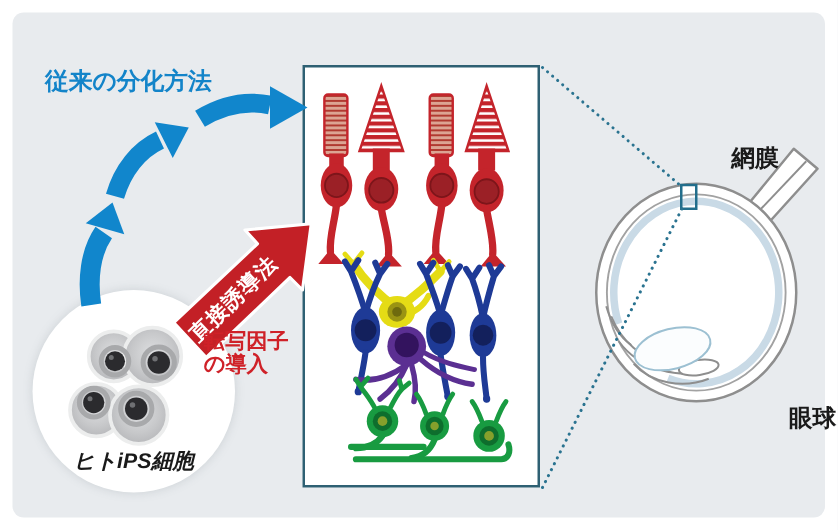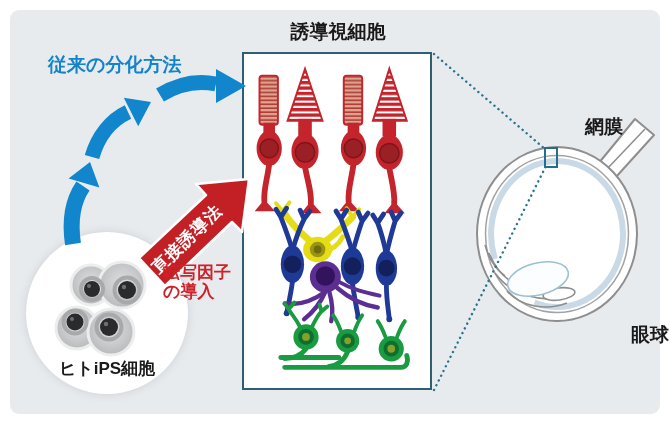--- a/index.html
+++ b/index.html
@@ -213,30 +213,29 @@
     <polygon points="139,258 206,195 196,184 249,179 242,232 232,222 165,286" fill="#c32026" stroke="#ffffff" stroke-width="2.5" stroke-linejoin="round"></polygon>
   </svg>
 
   <svg class="overlay" width="670" height="424" viewBox="0 0 670 424">
     <g stroke="#2a7390" stroke-width="2.4" stroke-linecap="round" fill="none" stroke-dasharray="0.1 5.2">
       <path d="M 434,54 L 545,149"></path>
       <path d="M 434,390 L 546,166"></path>
     </g>
   </svg>
 
-  <div class="lbl lbl-blue" style="left:48px;top:52px;">従来の分化方法</div>
-
-  <div class="lbl lbl-title" style="left:338px;top:19px;">誘導視細胞</div>
+  <div class="lbl lbl-blue" style="left:36px;top:52px;">従来の分化方法</div>
+
 
   <div class="ribbon-text" style="left:187px;top:239px;">直接誘導法</div>
 
   <div class="red-note" style="left:163px;top:263px;">
     <div>転写因子</div>
     <div>の導入</div>
   </div>
 
-  <div class="lbl lbl-ips" style="left:107px;top:357px;">ヒトiPS細胞</div>
+  <div class="lbl lbl-ips" style="left:107px;top:357px;font-style:italic;">ヒトiPS細胞</div>
 
   <div class="lbl lbl-retina" style="left:567px;top:114px;">網膜</div>
 
   <div class="lbl lbl-eyeball" style="left:613px;top:322px;">眼球</div>
 
 </div>
 
 </body></html>

